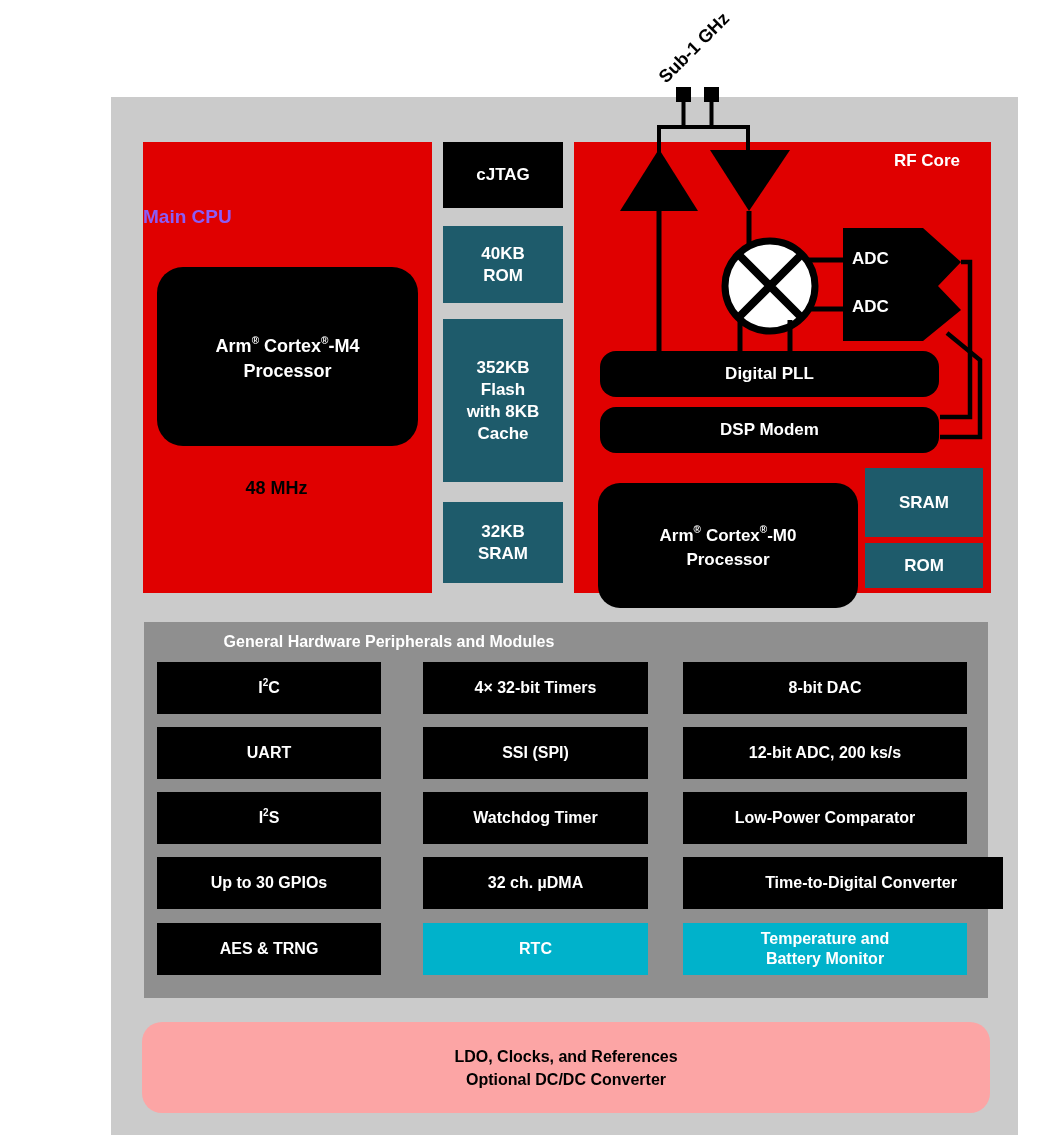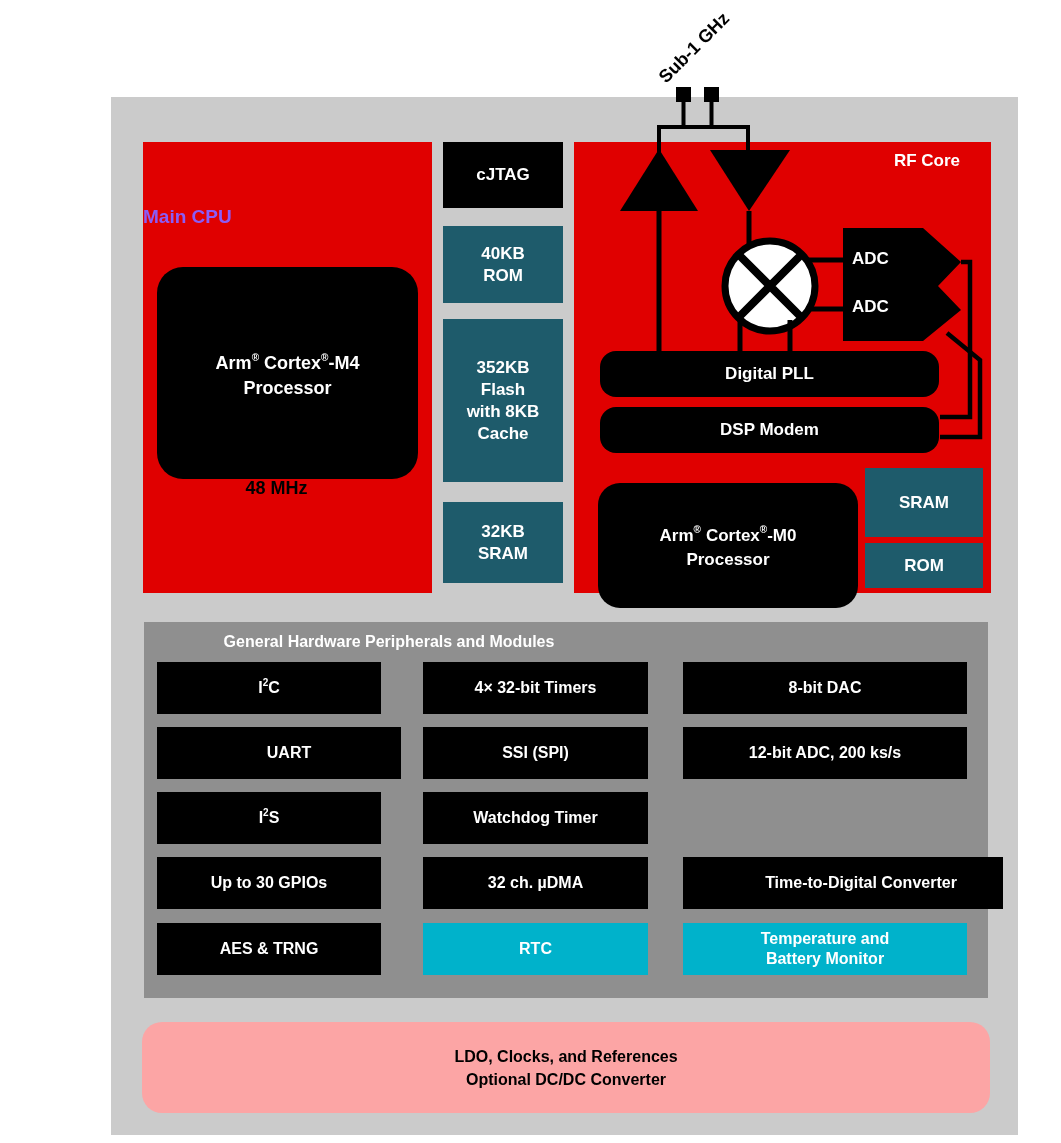--- a/index.html
+++ b/index.html
@@ -41,21 +41,21 @@
 </style>
 </head>
 <body>
 
 <div class="canvas">
 
   <div class="abs chip"></div>
 
   <div class="abs red" style="left:143px;top:142px;width:289px;height:451px;"></div>
   <div class="abs cpu-title">Main CPU</div>
-  <div class="abs blk black rounded26" style="left:157px;top:267px;width:261px;height:212px;">
+  <div class="abs blk black rounded26" style="left:157px;top:267px;width:261px;height:179px;">
     <div class="cpu-text">
       <div>
         <span>Arm</span><sup>®</sup><span class="sp">Cortex</span><sup>®</sup><span>-M4</span>
       </div>
       <div>Processor</div>
     </div>
   </div>
   <div class="abs clock">48 MHz</div>
 
   <div class="abs blk black mem" style="left:443px;top:142px;width:120px;height:66px;">cJTAG</div>
@@ -104,35 +104,36 @@
   </div>
   <div class="abs blk teal lbl17" style="left:865px;top:468px;width:118px;height:69px;">SRAM</div>
   <div class="abs blk teal lbl17" style="left:865px;top:543px;width:118px;height:45px;">ROM</div>
 
   <div class="abs panel">
     <div class="abs panel-title">General Hardware Peripherals and Modules</div>
 
     <div class="abs blk black lbl16" style="left:13px;top:40px;width:224px;height:52px;">
       <span><span>I</span><sup class="sup2">2</sup><span>C</span></span>
     </div>
-    <div class="abs blk black lbl16" style="left:13px;top:105px;width:224px;height:52px;padding-left:20px;">UART</div>
+    <div class="abs blk black lbl16" style="left:13px;top:105px;width:224px;height:52px;">UART</div>
     <div class="abs blk black lbl16" style="left:13px;top:170px;width:224px;height:52px;">
       <span><span>I</span><sup class="sup2">2</sup><span>S</span></span>
     </div>
     <div class="abs blk black lbl16" style="left:13px;top:235px;width:224px;height:52px;">Up to 30 GPIOs</div>
     <div class="abs blk black lbl16" style="left:13px;top:301px;width:224px;height:52px;">AES &amp; TRNG</div>
 
     <div class="abs blk black lbl16" style="left:279px;top:40px;width:225px;height:52px;">4× 32-bit Timers</div>
     <div class="abs blk black lbl16" style="left:279px;top:105px;width:225px;height:52px;">SSI (SPI)</div>
     <div class="abs blk black lbl16" style="left:279px;top:170px;width:225px;height:52px;">Watchdog Timer</div>
     <div class="abs blk black lbl16" style="left:279px;top:235px;width:225px;height:52px;">32 ch. µDMA</div>
     <div class="abs blk cyan lbl16" style="left:279px;top:301px;width:225px;height:52px;">RTC</div>
 
     <div class="abs blk black lbl16" style="left:539px;top:40px;width:284px;height:52px;">8-bit DAC</div>
     <div class="abs blk black lbl16" style="left:539px;top:105px;width:284px;height:52px;">12-bit ADC, 200 ks/s</div>
+    <div class="abs blk black lbl16" style="left:539px;top:170px;width:284px;height:52px;">Low-Power Comparator</div>
     <div class="abs blk black lbl16" style="left:539px;top:235px;width:284px;height:52px;padding-left:36px;">Time-to-Digital Converter</div>
     <div class="abs blk cyan lbl16 pre" style="left:539px;top:301px;width:284px;height:52px;line-height:20px;">Temperature and
 Battery Monitor</div>
   </div>
 
   <div class="abs power">
     <div class="power-text pre">LDO, Clocks, and References
 Optional DC/DC Converter</div>
   </div>
 

